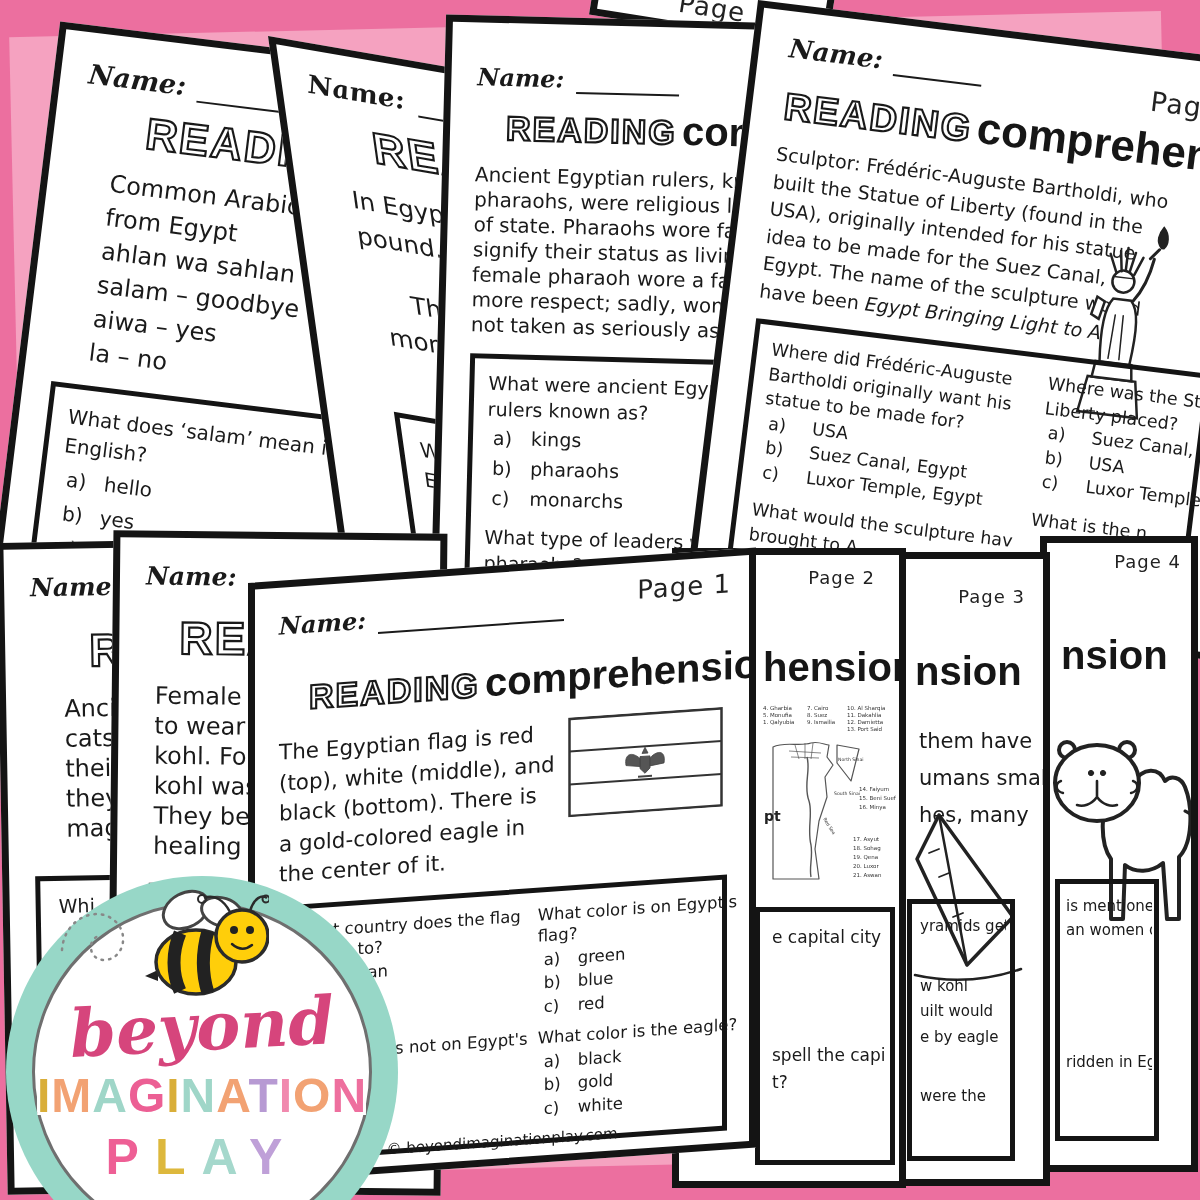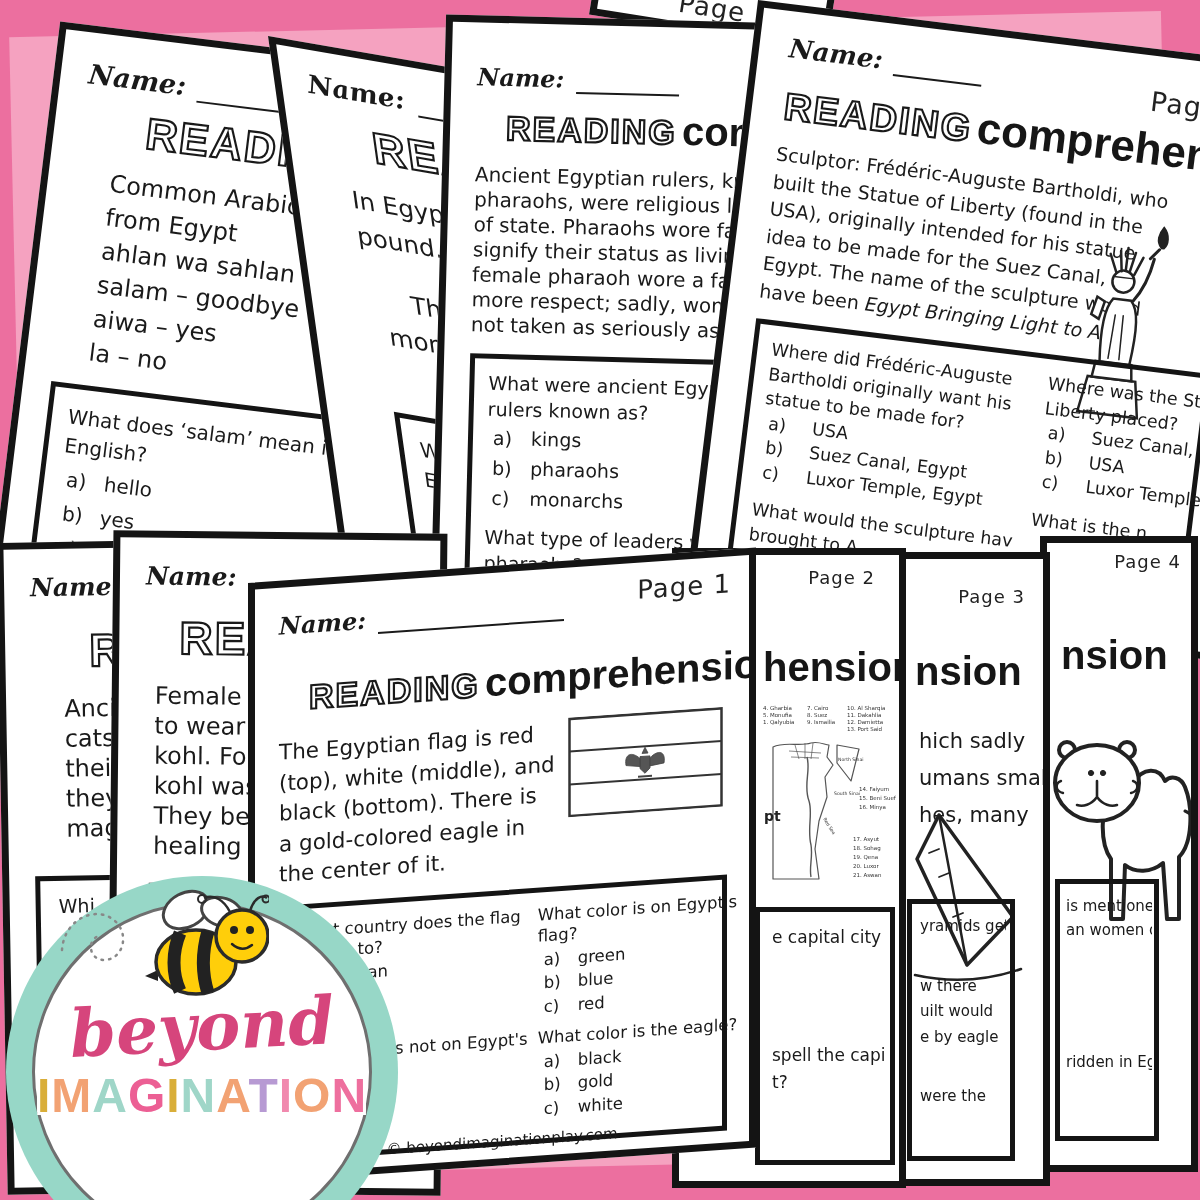--- a/index.html
+++ b/index.html
@@ -378,38 +378,38 @@
     <div class="nw">an women of</div>
     <div class="sp"></div>
     <div class="nw">ridden in Egypt?</div>
   </div>
 </section>
 
 <section class="sheet" id="shI">
   <span class="pgsm pg">Page 3</span>
   <span class="fragtitle">nsion</span>
   <div class="passage">
-    <div class="nw">hich sadly</div>
+    <div class="nw">them have</div>
     <div class="nw">umans smalle</div>
     <div class="nw">hes, many</div>
   </div>
   <span class="pyr">
     <svg width="118" height="190" viewBox="0 0 118 190">
       <g fill="#fff" stroke="#222" stroke-width="3.5" stroke-linejoin="round" stroke-linecap="round">
         <path d="M6,178 Q59,190 112,172" fill="none" stroke-width="2.5"></path>
         <path d="M30,18 L104,120 L58,168 L8,62 Z"></path>
         <path d="M30,18 L58,168" stroke-width="2.5"></path>
         <path d="M20,56 l10,-4 M30,80 l10,-4 M44,120 l10,-4" stroke-width="1.8"></path>
       </g>
     </svg>
   </span>
   <div class="qbox">
     <div class="nw">yramids get to</div>
     <div class="sp"></div>
-    <div class="nw">w there</div>
+    <div class="nw">w kohl</div>
     <div class="nw">uilt would</div>
     <div class="nw">e by eagle</div>
     <div class="sp"></div>
     <div class="nw">were the</div>
   </div>
 </section>
 
 <section class="sheet" id="shH">
   <span class="pgsm pg">Page 2</span>
   <span class="fragtitle">hension</span>
@@ -599,13 +599,14 @@
       <circle cx="148" cy="19" r="4" fill="none" stroke="#2b2b2b" stroke-width="2"></circle>
       <circle cx="212" cy="19" r="3.5" fill="none" stroke="#2b2b2b" stroke-width="2"></circle>
       <circle cx="188" cy="56" r="26" fill="#ffce0a" stroke="#2b2b2b" stroke-width="3.5"></circle>
       <circle cx="180" cy="50" r="4" fill="#222"></circle>
       <circle cx="196" cy="50" r="4" fill="#222"></circle>
       <path d="M178,64 q10,9 20,1" fill="none" stroke="#222" stroke-width="2.5" stroke-linecap="round"></path>
     </svg>
   </span>
   <div class="logo-script wout" style="color: rgb(214, 69, 124);">beyond</div>
   <div class="logo-caps wout"><span style="color: rgb(217, 174, 57);">I</span><span style="color: rgb(242, 162, 115);">M</span><span style="color: rgb(159, 214, 200);">A</span><span style="color: rgb(236, 95, 148);">G</span><span style="color: rgb(217, 174, 57);">I</span><span style="color: rgb(159, 214, 200);">N</span><span style="color: rgb(242, 162, 115);">A</span><span style="color: rgb(183, 154, 211);">T</span><span style="color: rgb(241, 137, 174);">I</span><span style="color: rgb(242, 162, 115);">O</span><span style="color: rgb(238, 111, 158);">N</span></div>
+  <div class="logo-play wout"><span style="color: rgb(238, 95, 149);">P</span><span style="color: rgb(221, 184, 61);">L</span><span style="color: rgb(165, 216, 204);">A</span><span style="color: rgb(191, 160, 216);">Y</span></div>
 </div>
 
 </body></html>

